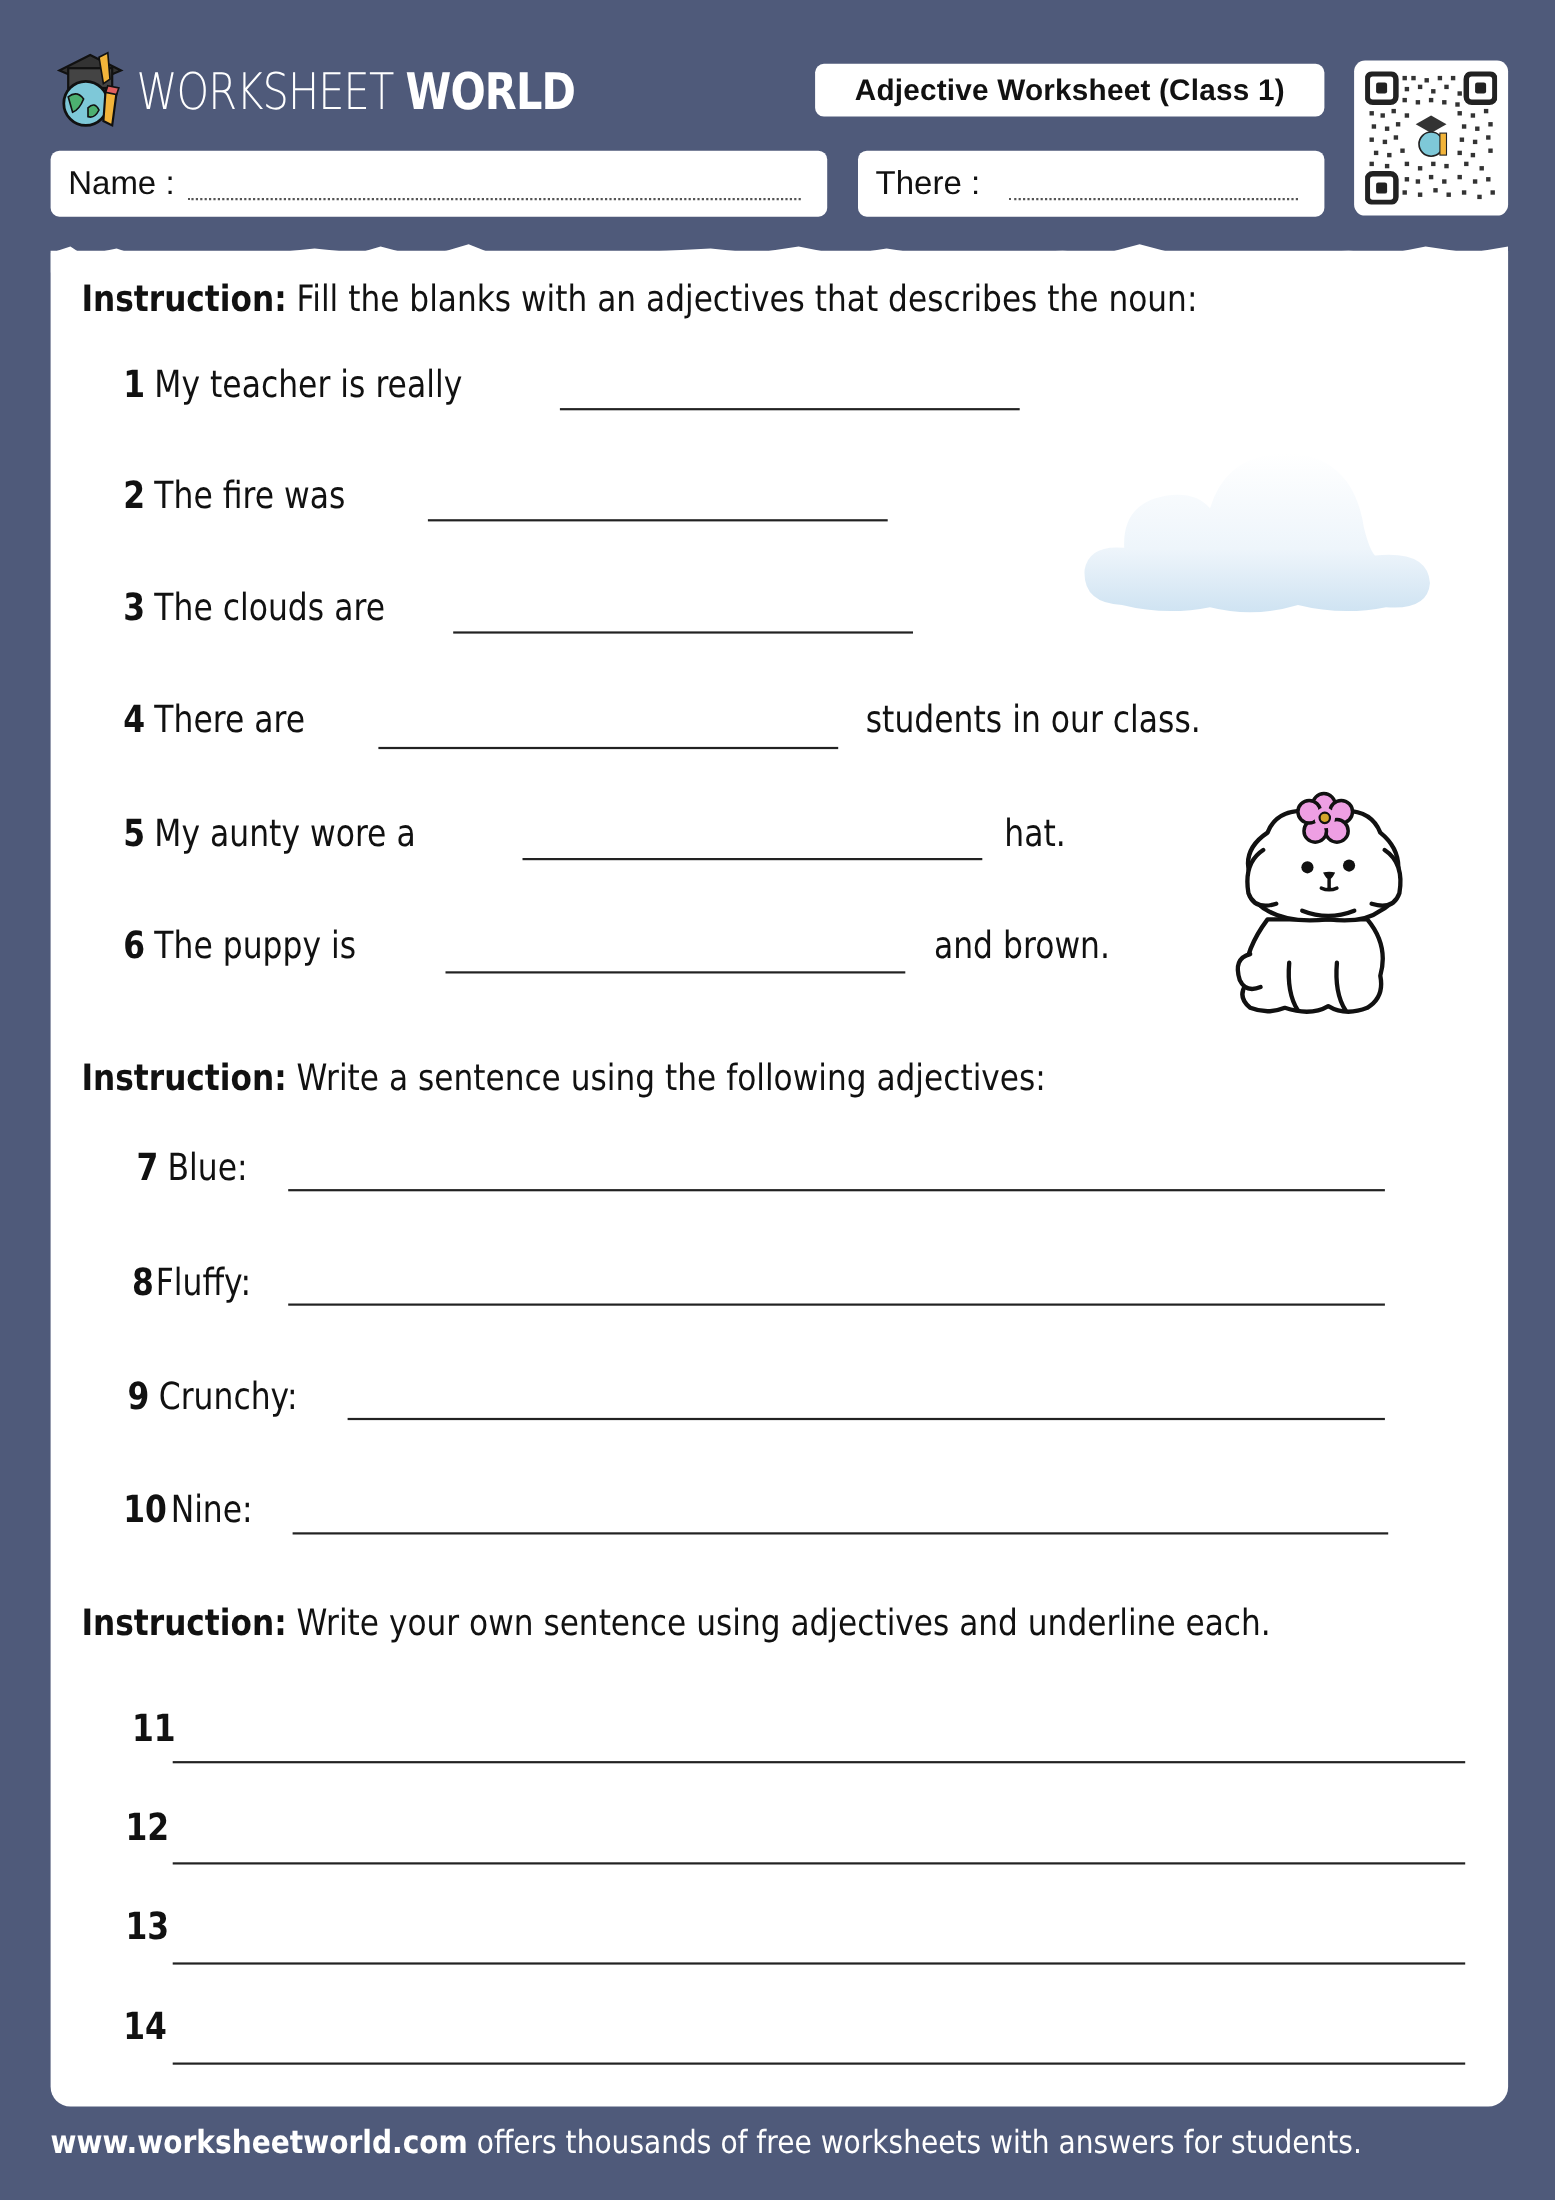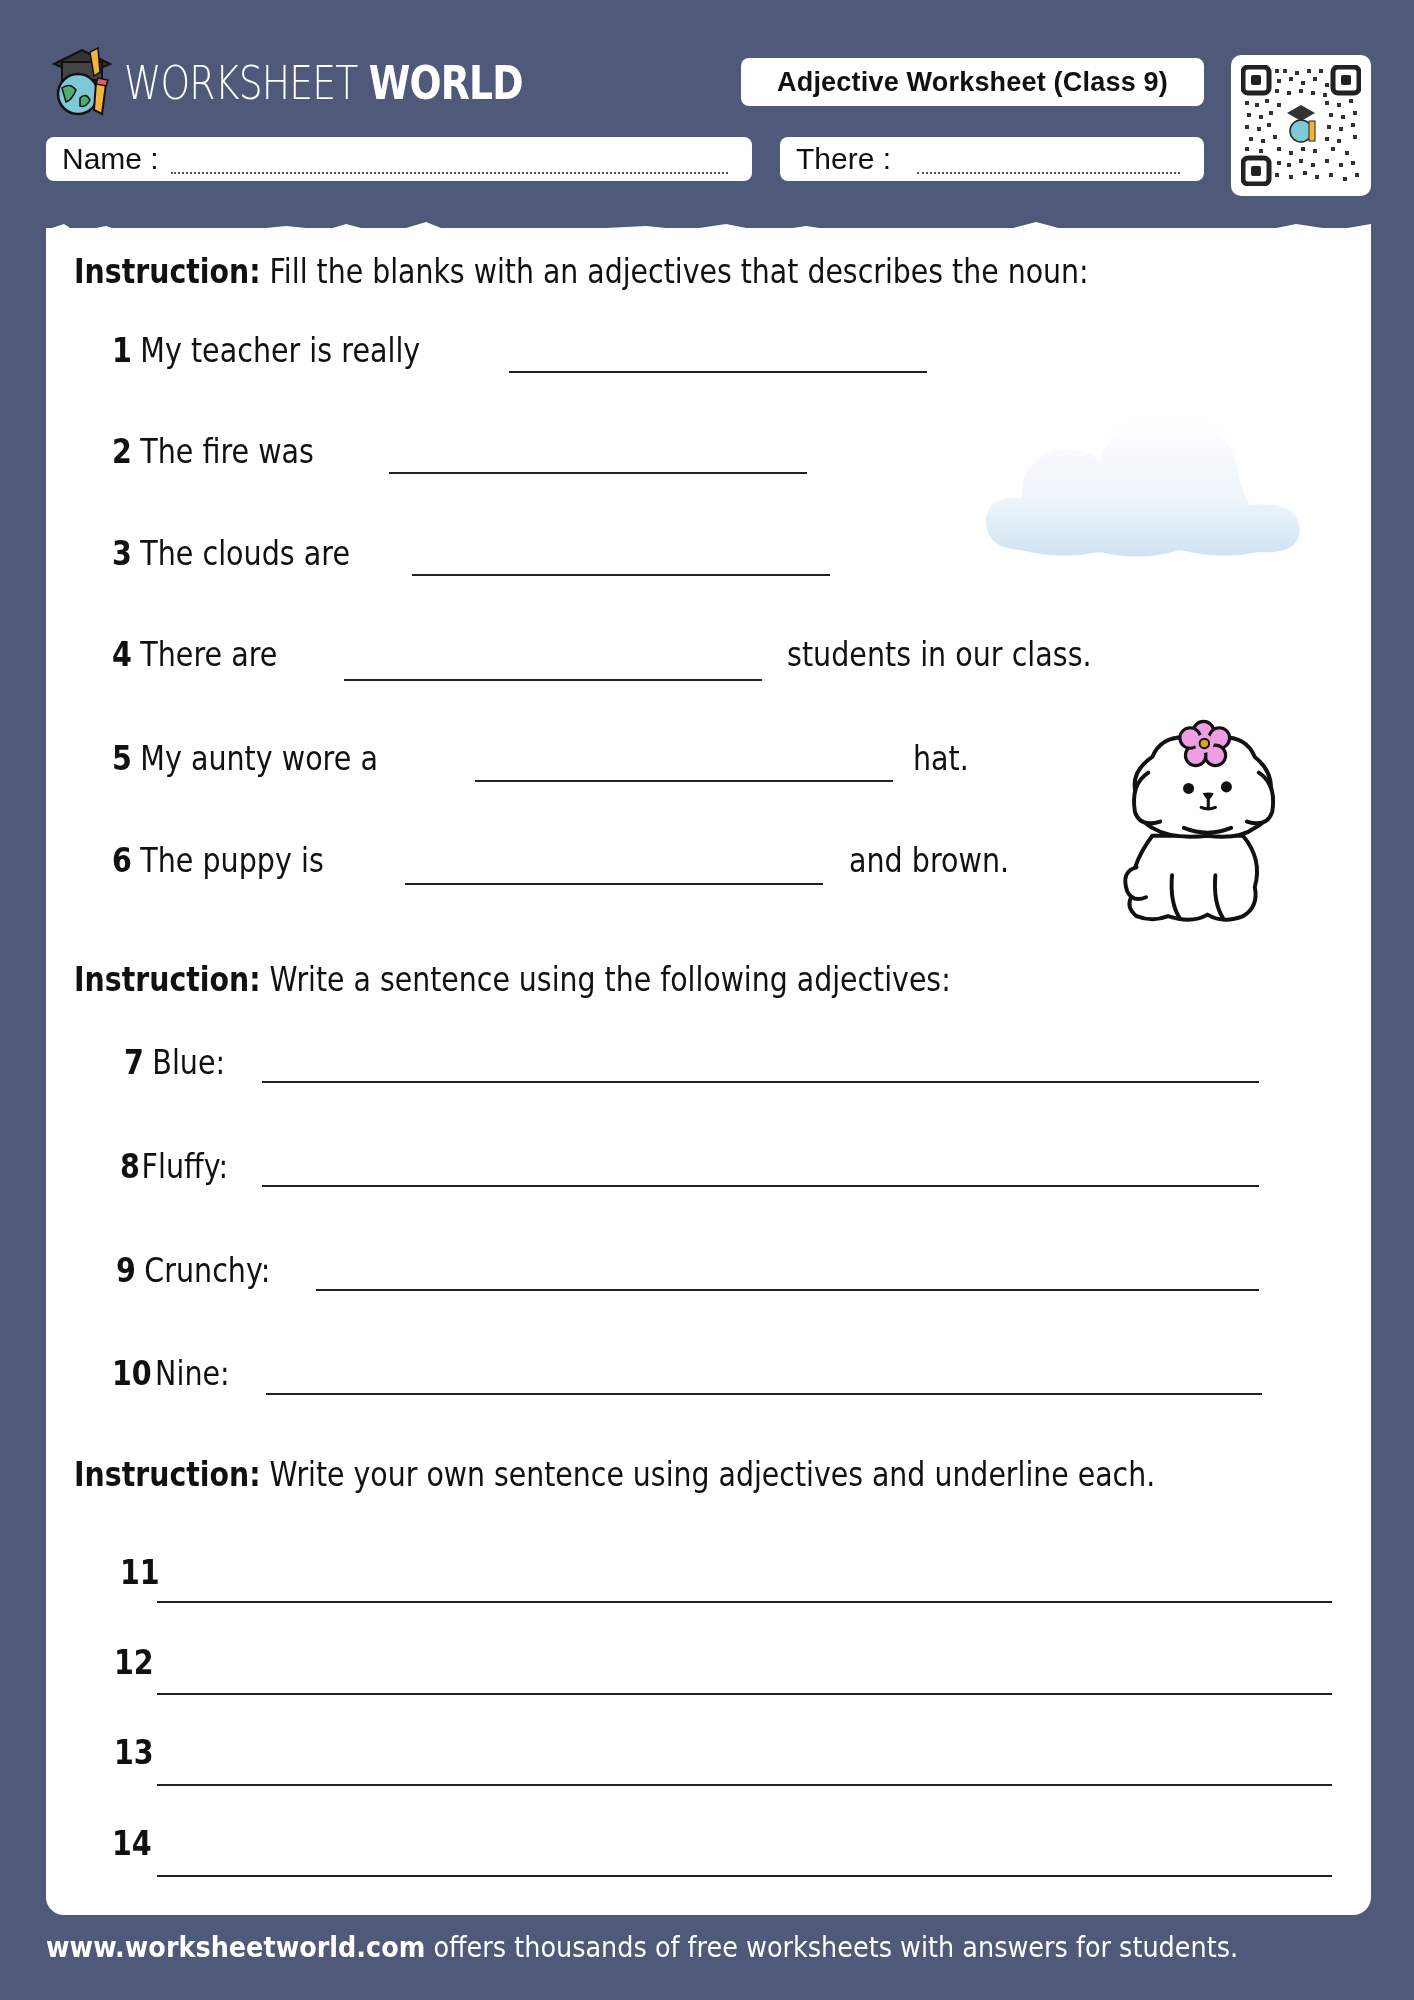--- a/index.html
+++ b/index.html
@@ -16,21 +16,21 @@
   
   .logo { left: 46px; top: 42px; width: 70px; height: 76px; }
   .brand { left: 124px; top: 56px; font-size: 46px; color: #fff; letter-spacing: -1px; line-height: 54px; font-family: "DejaVu Sans", sans-serif; transform: scaleX(0.82); transform-origin: left center; white-space: nowrap; }
   .brand .light { font-weight: 300; }
   .brand .bold { font-weight: 700; }
 
   .title-pill { left: 741px; top: 58px; width: 463px; height: 48px; background: #fff; border-radius: 8px; display: flex; align-items: center; justify-content: center; font-size: 27px; font-weight: 600; color: #111; letter-spacing: 0.2px; }
 
   .qr-box { left: 1231px; top: 55px; width: 140px; height: 141px; background: #fff; border-radius: 10px; padding: 10px; }
 
-  .field { height: 44px; top: 137px; background: #fff; border-radius: 8px; display: flex; align-items: center; padding-left: 16px; font-size: 30px; color: #111; }
+  .field { height: 60px; top: 137px; background: #fff; border-radius: 8px; display: flex; align-items: center; padding-left: 16px; font-size: 30px; color: #111; }
   .field .lbl { white-space: nowrap; }
   .field .dots { flex: 1; border-bottom: 2px dotted #555; height: 0; margin-top: 28px; margin-left: 12px; margin-right: 24px; }
   .name-field { left: 46px; width: 706px; }
   .class-field { left: 780px; width: 424px; }
   .class-field .dots { margin-left: 26px; }
 
   
   .card { left: 46px; top: 228px; width: 1325px; height: 1687px; background: #fff; border-radius: 0 0 18px 18px; }
   .torn { left: 46px; top: 218px; width: 1325px; height: 30px; }
 
@@ -57,21 +57,21 @@
     <path d="M34 56 Q40 50 44 58 Q40 66 34 64 Z" fill="#4caf70" stroke="#111" stroke-width="1.5"></path>
     <path d="M50 40 L60 42 L56 72 L48 68 Z" fill="#f2b43a" stroke="#111" stroke-width="2"></path>
     <path d="M52 36 L62 38 L60 44 L50 42 Z" fill="#e06060" stroke="#111" stroke-width="1.5"></path>
   </svg>
 </div>
 <div class="abs brand">
   <span class="light">WORKSHEET</span>
   <span class="bold">WORLD</span>
 </div>
 
-<div class="abs title-pill">Adjective Worksheet (Class 9)</div>
+<div class="abs title-pill">Adjective Worksheet (Class 1)</div>
 
 <div class="abs qr-box">
   <svg width="120" height="121" viewBox="0 0 120 121">
     <rect x="2" y="2" width="26" height="26" rx="5" fill="none" stroke="#222" stroke-width="5"></rect>
     <rect x="10" y="10" width="10" height="10" rx="2" fill="#222"></rect>
     <rect x="92" y="2" width="26" height="26" rx="5" fill="none" stroke="#222" stroke-width="5"></rect>
     <rect x="100" y="10" width="10" height="10" rx="2" fill="#222"></rect>
     <rect x="2" y="93" width="26" height="26" rx="5" fill="none" stroke="#222" stroke-width="5"></rect>
     <rect x="10" y="101" width="10" height="10" rx="2" fill="#222"></rect>
     <g fill="#333">

